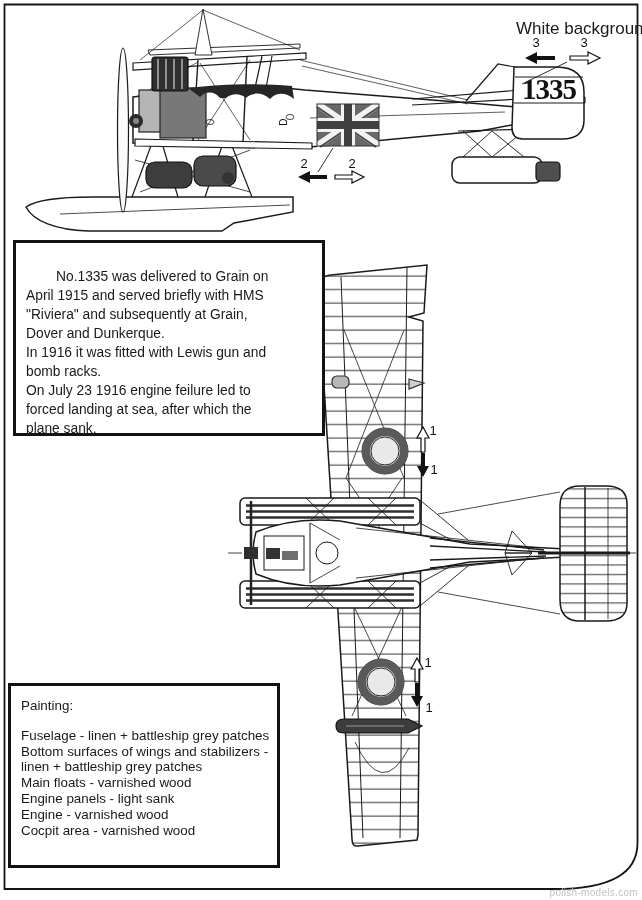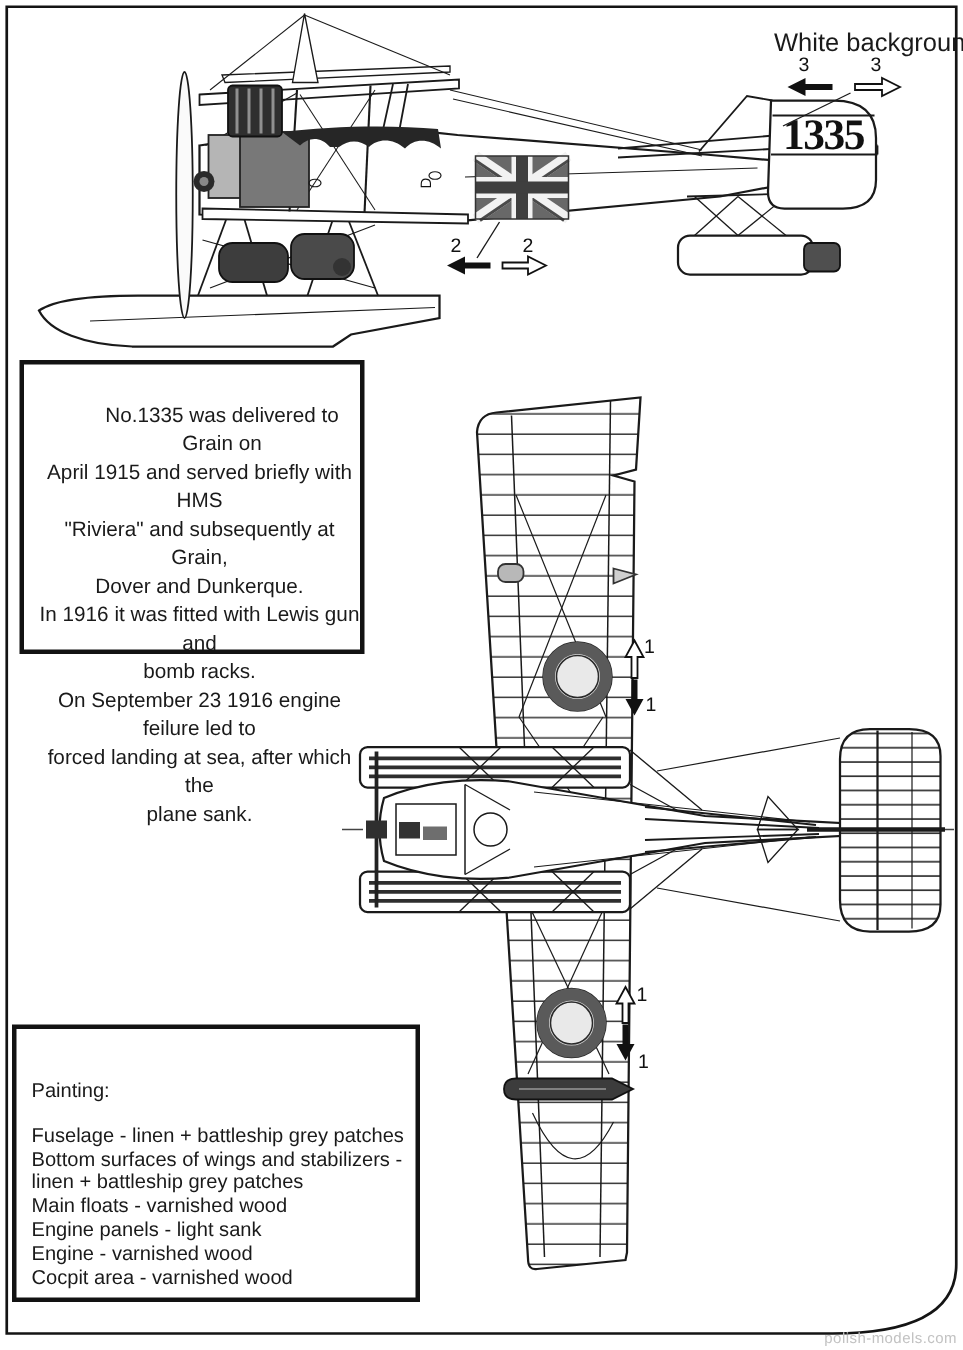--- a/index.html
+++ b/index.html
@@ -5,29 +5,29 @@
   html,body{margin:0;padding:0;background:#ffffff;}
   .page{
     position:relative;width:642px;height:900px;background:#ffffff;
     font-family:"Liberation Sans",sans-serif;color:#1a1a1a;overflow:hidden;
   }
   .art{position:absolute;left:0;top:0;}
   .text-box{
     position:absolute;background:#fff;border:3px solid #121212;box-sizing:border-box;
   }
   .info-box{
-    left:13px;top:240px;width:230px;height:196px;
-    padding:24px 0 0 10px;font-size:13.8px;line-height:19px;text-align:center;
+    left:13px;top:240px;width:312px;height:196px;
+    padding:24px 0 0 10px;font-size:13.8px;line-height:19px;
   }
   .info-box .line:first-child{padding-left:30px;}
   .paint-box{
     left:8px;top:683px;width:272px;height:185px;
     padding:12px 2px 0 10px;font-size:13.4px;line-height:15.8px;
   }
-  .paint-title{margin-bottom:14px;margin-top:21px;}
+  .paint-title{margin-bottom:14px;}
   .white-bg-label{
     position:absolute;left:516px;top:19px;width:114px;
     font-size:17px;text-align:center;white-space:nowrap;
   }
   .watermark{
     position:absolute;right:4px;bottom:2px;font-size:10px;color:#c2c2c2;
     letter-spacing:.3px;
   }
   svg text{font-family:"Liberation Sans",sans-serif;fill:#111;}
   svg text.serial{
@@ -292,21 +292,21 @@
   <path d="M4.5,4.5 H637.5 V843 Q637.5,889 555,889 H4.5 Z" fill="none" stroke="#141414" stroke-width="1.8"></path>
 </svg>
 
 <div class="text-box info-box">
   <div class="line">No.1335 was delivered to Grain on</div>
   <div class="line">April 1915 and served briefly with HMS</div>
   <div class="line">"Riviera" and subsequently at Grain,</div>
   <div class="line">Dover and Dunkerque.</div>
   <div class="line">In 1916 it was fitted with Lewis gun and</div>
   <div class="line">bomb racks.</div>
-  <div class="line">On September 23 1916 engine feilure led to</div>
+  <div class="line">On July 23 1916 engine feilure led to</div>
   <div class="line">forced landing at sea, after which the</div>
   <div class="line">plane sank.</div>
 </div>
 
 <div class="text-box paint-box">
   <div class="paint-title">Painting:</div>
   <div class="line">Fuselage - linen + battleship grey patches</div>
   <div class="line">Bottom surfaces of wings and stabilizers -</div>
   <div class="line">linen + battleship grey patches</div>
   <div class="line">Main floats - varnished wood</div>

